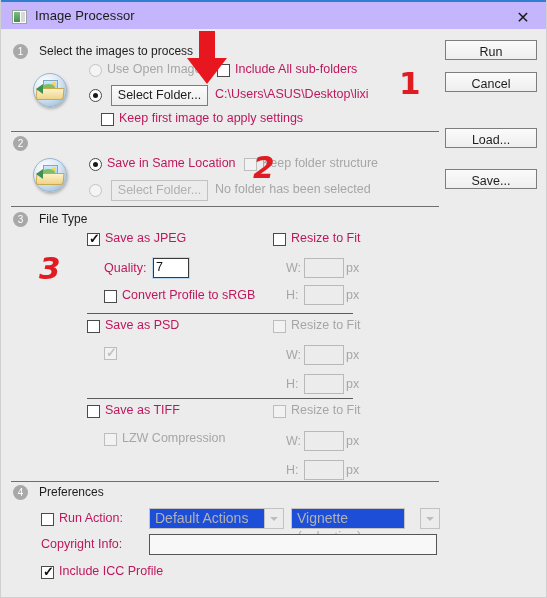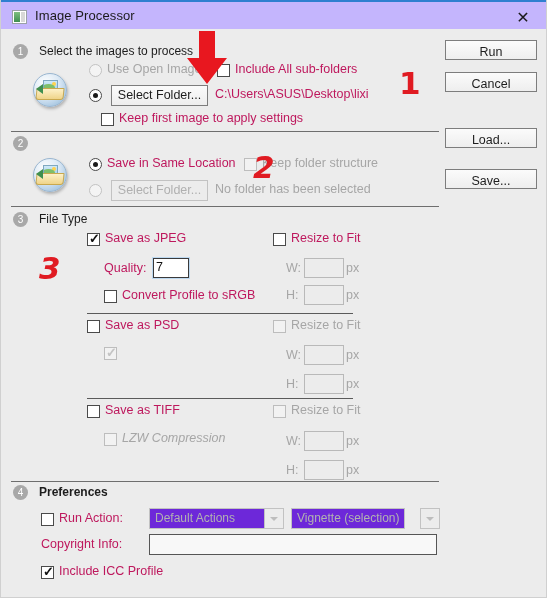--- a/index.html
+++ b/index.html
@@ -119,22 +119,22 @@
     background:#fff; border:1px solid #555;
     font-size:12.5px; color:#111;
     padding:0 2px; line-height:17px;
   }
   .tin.dim { background:#ececec; border:1px solid #b9b9b9; }
   .tin.focus { border:1px solid #3a3a3a; box-shadow: 0 0 0 1px #bcd8f0; }
 
   
   .combo {
     position:absolute; box-sizing:border-box;
-    background:#6d28d9; border:1px solid #c2c2c2;
-    font-size:12px; color:#b2b2b2;
+    background:#1d4ed8; border:1px solid #c2c2c2;
+    font-size:14px; color:#b2b2b2;
     padding-left:5px; line-height:19px;
   }
   .combo-arrow {
     position:absolute; box-sizing:border-box;
     width:20px; height:21px;
     background:#ececec; border:1px solid #c2c2c2;
     display:flex; align-items:center; justify-content:center;
   }
   .combo-arrow i {
     display:block; width:0; height:0;
@@ -305,33 +305,33 @@
   <div class="px" style="left:345px; top:377px;">px</div>
 
   <div class="sep short" style="top:398px;"></div>
   <div class="cb" style="left:86px; top:405px;"></div>
   <div class="lbl" style="left:104px; top:403px;text-align:center;">Save as TIFF</div>
 
   <div class="cb dim" style="left:272px; top:405px;"></div>
   <div class="lbl dim" style="left:290px; top:403px;">Resize to Fit</div>
 
   <div class="cb dim" style="left:103px; top:433px;"></div>
-  <div class="lbl dim" style="left:121px; top:431px;font-style:italic;">LZW Compression</div>
+  <div class="lbl dim" style="left:121px; top:431px;">LZW Compression</div>
 
   <div class="lbl dim" style="left:285px; top:434px;">W:</div>
   <div class="tin dim" style="left:303px; top:431px; width:40px; height:20px;"></div>
   <div class="px" style="left:345px; top:434px;">px</div>
 
   <div class="lbl dim" style="left:285px; top:463px;">H:</div>
   <div class="tin dim" style="left:303px; top:460px; width:40px; height:20px;"></div>
   <div class="px" style="left:345px; top:463px;">px</div>
 
   <div class="sep" style="top:481px;"></div>
   <div class="badge" style="left:12px; top:485px;">4</div>
-  <div class="sectitle" style="left:38px; top:485px;font-weight:bold;">Preferences</div>
+  <div class="sectitle" style="left:38px; top:485px;">Preferences</div>
 
   <div class="cb" style="left:40px; top:513px;"></div>
   <div class="lbl" style="left:58px; top:511px;">Run Action:</div>
 
   <div class="combo" style="left:148px; top:508px; width:116px; height:21px;">Default Actions</div>
   <div class="combo-arrow" style="left:263px; top:508px;">
       <i></i>
     </div>
 
   <div class="combo" style="left:290px; top:508px; width:114px; height:21px;">Vignette (selection)</div>

